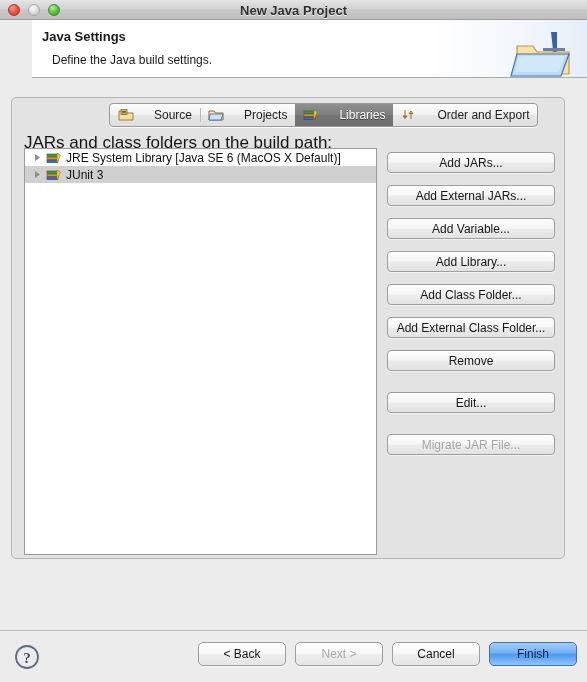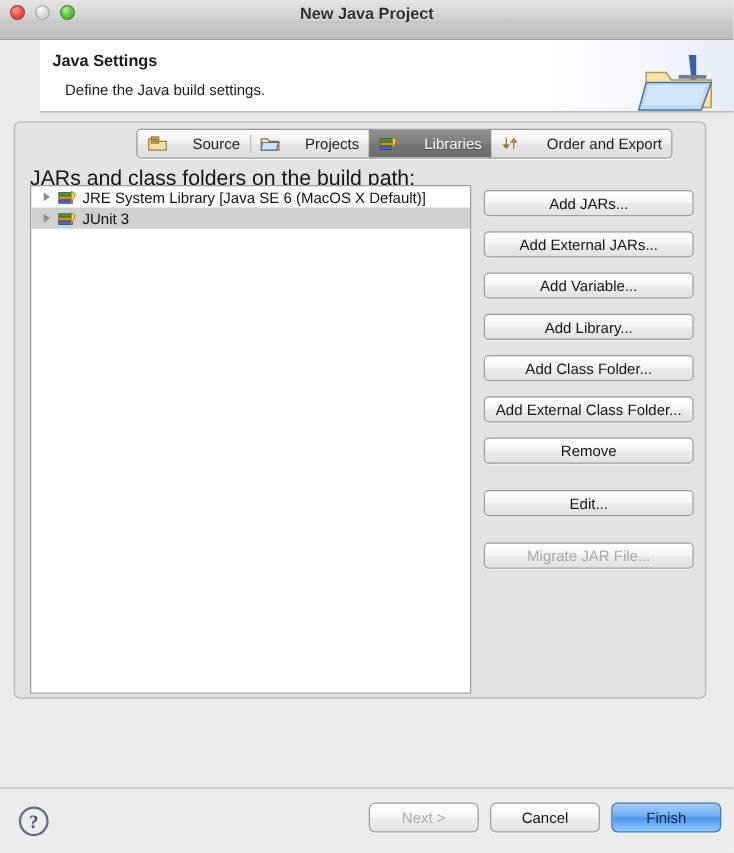--- a/index.html
+++ b/index.html
@@ -21,21 +21,21 @@
     position: relative;
     width: 587px;
     height: 682px;
     background: #ececec;
     overflow: hidden;
   }
 
   
   .titlebar {
     position: relative;
-    height: 32px;
+    height: 20px;
     background: linear-gradient(to bottom, #e4e4e4 0%, #d2d2d2 45%, #c8c8c8 55%, #bfbfbf 100%);
     border-bottom: 1px solid #9c9c9c;
     box-sizing: border-box;
   }
   .traffic {
     position: absolute;
     top: 4px;
     left: 8px;
     display: flex;
     gap: 8px;
@@ -376,19 +376,20 @@
     <button class="btn gap-top">Edit...</button>
     <button class="btn gap-top disabled">Migrate JAR File...</button>
   </div>
 
   <div class="bottombar">
     <svg class="help-btn" viewBox="0 0 26 26">
       <circle cx="13" cy="13" r="11" fill="none" stroke="#5b6b80" stroke-width="1.8"></circle>
       <text x="13" y="18.5" text-anchor="middle" font-family="Liberation Serif, serif" font-size="15" font-weight="bold" fill="#3f5066">?</text>
     </svg>
     <div class="bottom-btns">
+      <button class="bbtn">&lt; Back</button>
       <button class="bbtn disabled">Next &gt;</button>
       <button class="bbtn">Cancel</button>
       <button class="bbtn default">Finish</button>
     </div>
   </div>
 
 </div>
 
 </body></html>

